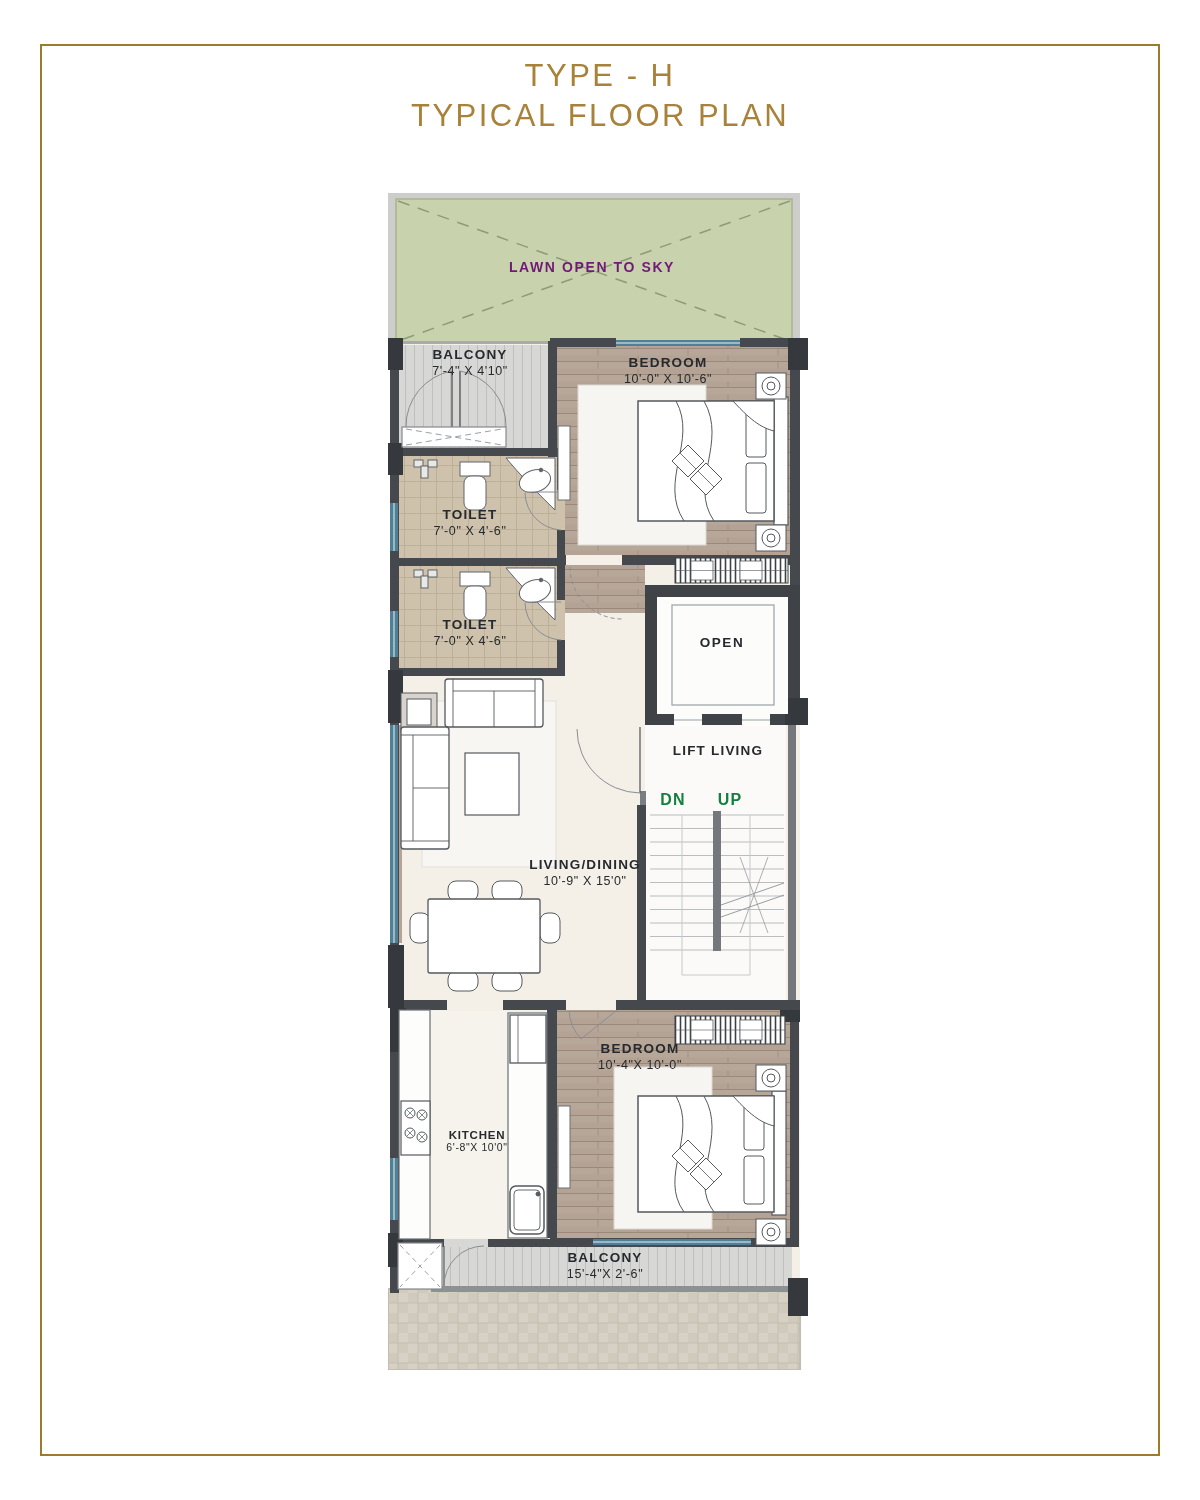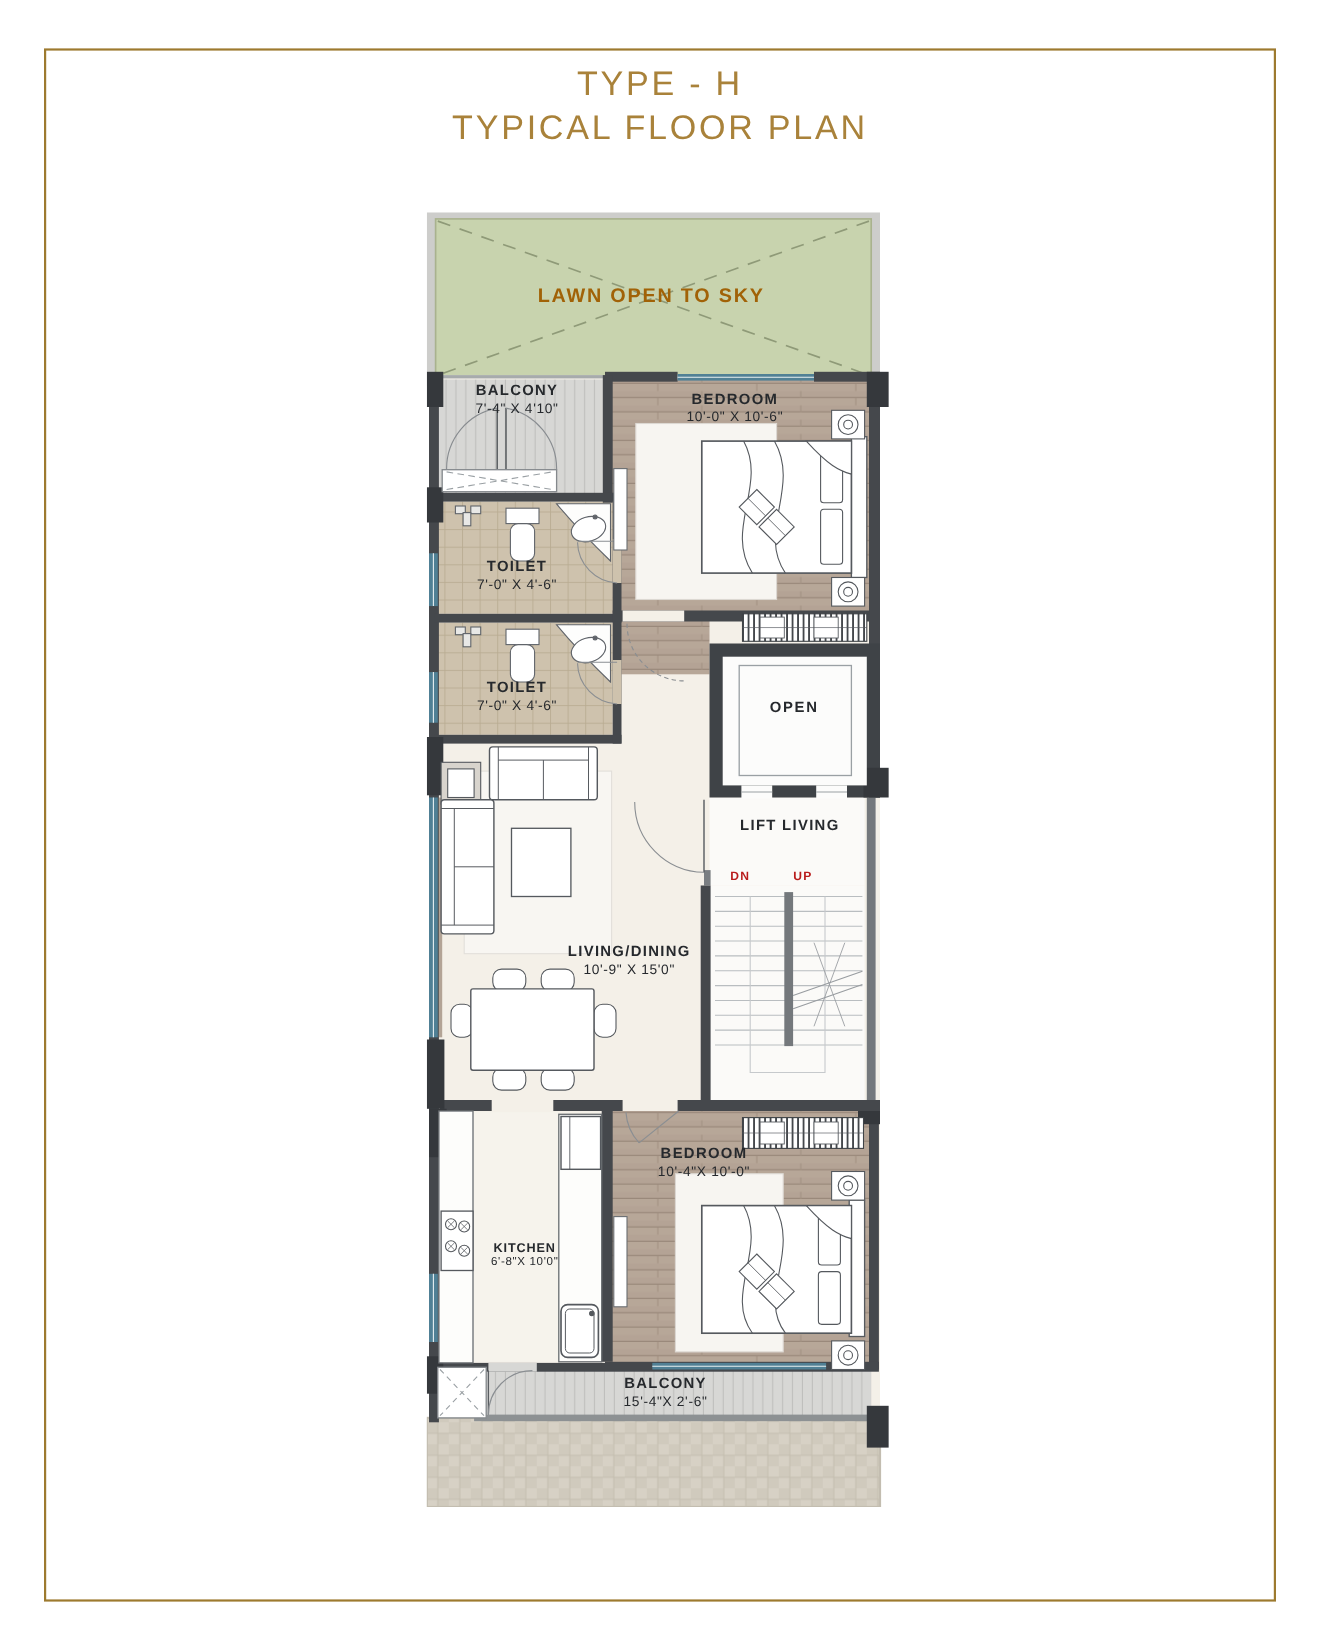--- a/index.html
+++ b/index.html
@@ -10,23 +10,23 @@
   .title-block{position:absolute;top:56px;left:0;width:100%;text-align:center;color:#a9823a;}
   .title-line{font-size:31px;letter-spacing:2.5px;font-weight:500;line-height:40px;}
   .plan{position:absolute;left:388px;top:193px;width:420px;height:1177px;}
   .plan svg{position:absolute;left:0;top:0;}
   .room-label{position:absolute;transform:translateX(-50%);text-align:center;
               color:#26292d;z-index:5;white-space:nowrap;}
   .rname{font-size:13.5px;font-weight:700;letter-spacing:1.2px;}
   .rdims{font-size:12.5px;font-weight:500;letter-spacing:0.6px;margin-top:2px;}
   .small .rname{font-size:11.5px;letter-spacing:0.8px;}
   .small .rdims{font-size:10.5px;margin-top:0;}
-  .lawn-label .rname{font-size:18px;letter-spacing:1.6px;color:#a16207;}
-  .stair-label{position:absolute;transform:translateX(-50%);font-size:11px;font-weight:700;
-               letter-spacing:1.2px;color:#b91c1c;z-index:5;}
+  .lawn-label .rname{font-size:14px;letter-spacing:1.6px;color:#701a75;}
+  .stair-label{position:absolute;transform:translateX(-50%);font-size:16px;font-weight:700;
+               letter-spacing:1.2px;color:#15803d;z-index:5;}
 </style>
 </head>
 <body>
 
 <div id="canvas">
   <div class="gold-frame"></div>
 
   <div class="title-block">
     <div class="title-line">TYPE - H</div>
     <div class="title-line">TYPICAL FLOOR PLAN</div>
@@ -375,21 +375,21 @@
     <div class="rname" style="letter-spacing:1.5px">OPEN</div>
   </div>
 
   <div class="room-label" style="left:330px;top:550px">
     <div class="rname">LIFT LIVING</div>
   </div>
 
   <div class="stair-label" style="left:285px;top:598px">DN</div>
   <div class="stair-label" style="left:342px;top:598px">UP</div>
 
-  <div class="room-label" style="left:184px;top:664px">
+  <div class="room-label" style="left:197px;top:664px">
     <div class="rname">LIVING/DINING</div>
     <div class="rdims">10'-9" X 15'0"</div>
   </div>
 
   <div class="room-label small" style="left:89px;top:936px">
     <div class="rname">KITCHEN</div>
     <div class="rdims">6'-8"X 10'0"</div>
   </div>
 
   <div class="room-label" style="left:252px;top:848px">

